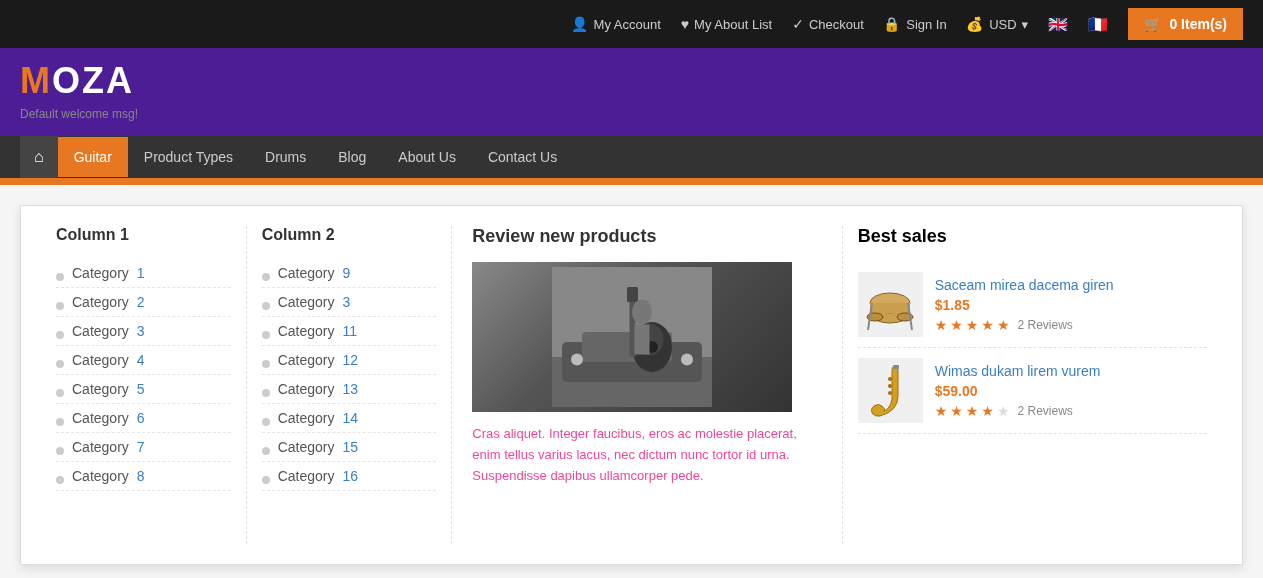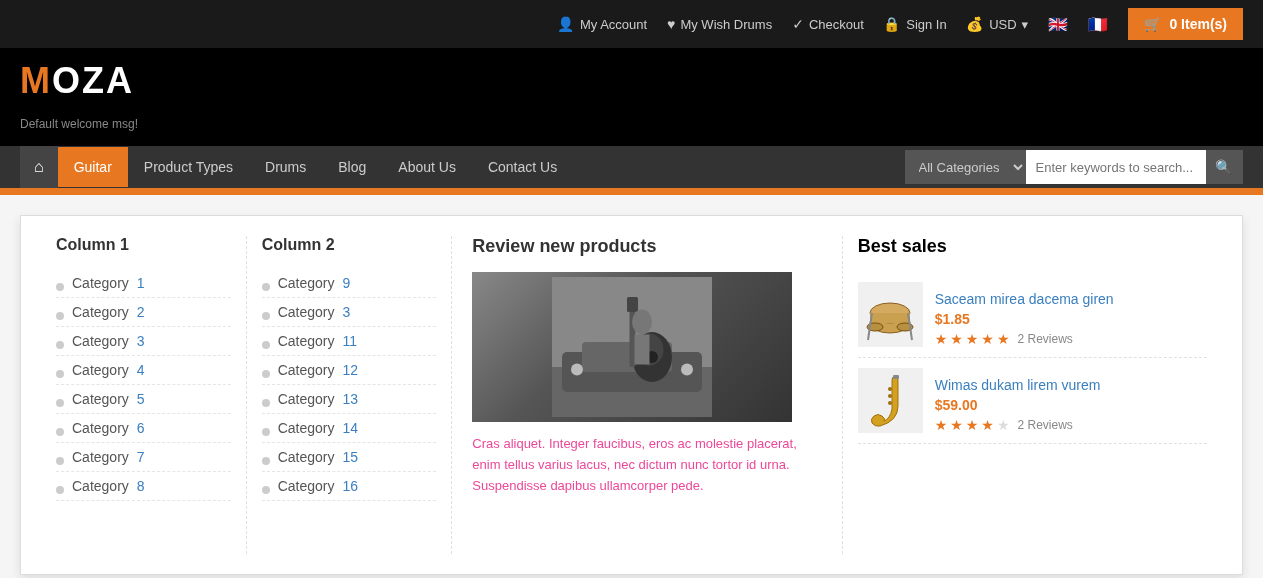--- a/index.html
+++ b/index.html
@@ -34,21 +34,21 @@
       align-items: center;
       gap: 8px;
       font-size: 14px;
       font-weight: bold;
     }
     .flag { font-size: 16px; }
     .currency-selector { color: #ccc; cursor: pointer; }
 
     
     .header {
-      background: #000000;
+      background: #4c1d95;
       padding: 15px 20px;
       display: flex;
       align-items: center;
     }
     .logo-wrap {
       display: flex;
       flex-direction: column;
     }
     .logo-text {
       font-size: 36px;
@@ -56,21 +56,21 @@
       color: #fff;
       line-height: 1;
       letter-spacing: 2px;
     }
     .logo-m {
       color: #e87722;
     }
     .logo-subtitle {
       color: #888;
       font-size: 12px;
-      margin-top: 18px;
+      margin-top: 8px;
     }
 
     
     .nav-bar {
       background: #333;
       display: flex;
       align-items: center;
       padding: 0 20px;
       border-bottom: 3px solid #e87722;
       position: relative;
@@ -225,21 +225,21 @@
       font-size: 18px;
       font-weight: bold;
       color: #000000;
       margin-bottom: 15px;
     }
     .product-item {
       display: flex;
       gap: 12px;
       padding: 10px 0;
       border-bottom: 1px dashed #e0e0e0;
-      align-items: flex-end;
+      align-items: center;
     }
     .product-img {
       width: 65px;
       height: 65px;
       background: #f0f0f0;
       flex-shrink: 0;
       display: flex;
       align-items: center;
       justify-content: center;
       font-size: 30px;
@@ -275,21 +275,21 @@
 </head>
 <body>
 
 <div class="top-bar">
   <div class="top-bar-item">
     <span class="top-bar-icon">👤</span>
     <span>My Account</span>
   </div>
   <div class="top-bar-item">
     <span class="top-bar-icon">♥</span>
-    <span>My Wish Drums</span>
+    <span>My About List</span>
   </div>
   <div class="top-bar-item">
     <span class="top-bar-icon">✓</span>
     <span>Checkout</span>
   </div>
   <div class="top-bar-item">
     <span class="top-bar-icon">🔒</span>
     <span>Sign In</span>
   </div>
   <div class="currency-selector top-bar-item">
@@ -328,29 +328,20 @@
     <span>Drums</span>
   </div>
   <div class="nav-item">
     <span>Blog</span>
   </div>
   <div class="nav-item">
     <span>About Us</span>
   </div>
   <div class="nav-item">
     <span>Contact Us</span>
-  </div>
-  <div class="nav-search">
-    <select class="nav-search-cat">
-      <option>All Categories</option>
-    </select>
-    <input class="nav-search-input" type="text" placeholder="Enter keywords to search..." style="">
-    <button class="nav-search-btn">
-      <span>🔍</span>
-    </button>
   </div>
 </div>
 
 <div style="height:4px; background: #e87722;"></div>
 
 <div class="main-content">
   <div class="dropdown-mega">
 
     <div class="col-section">
       <div class="col-title">Column 1</div>

